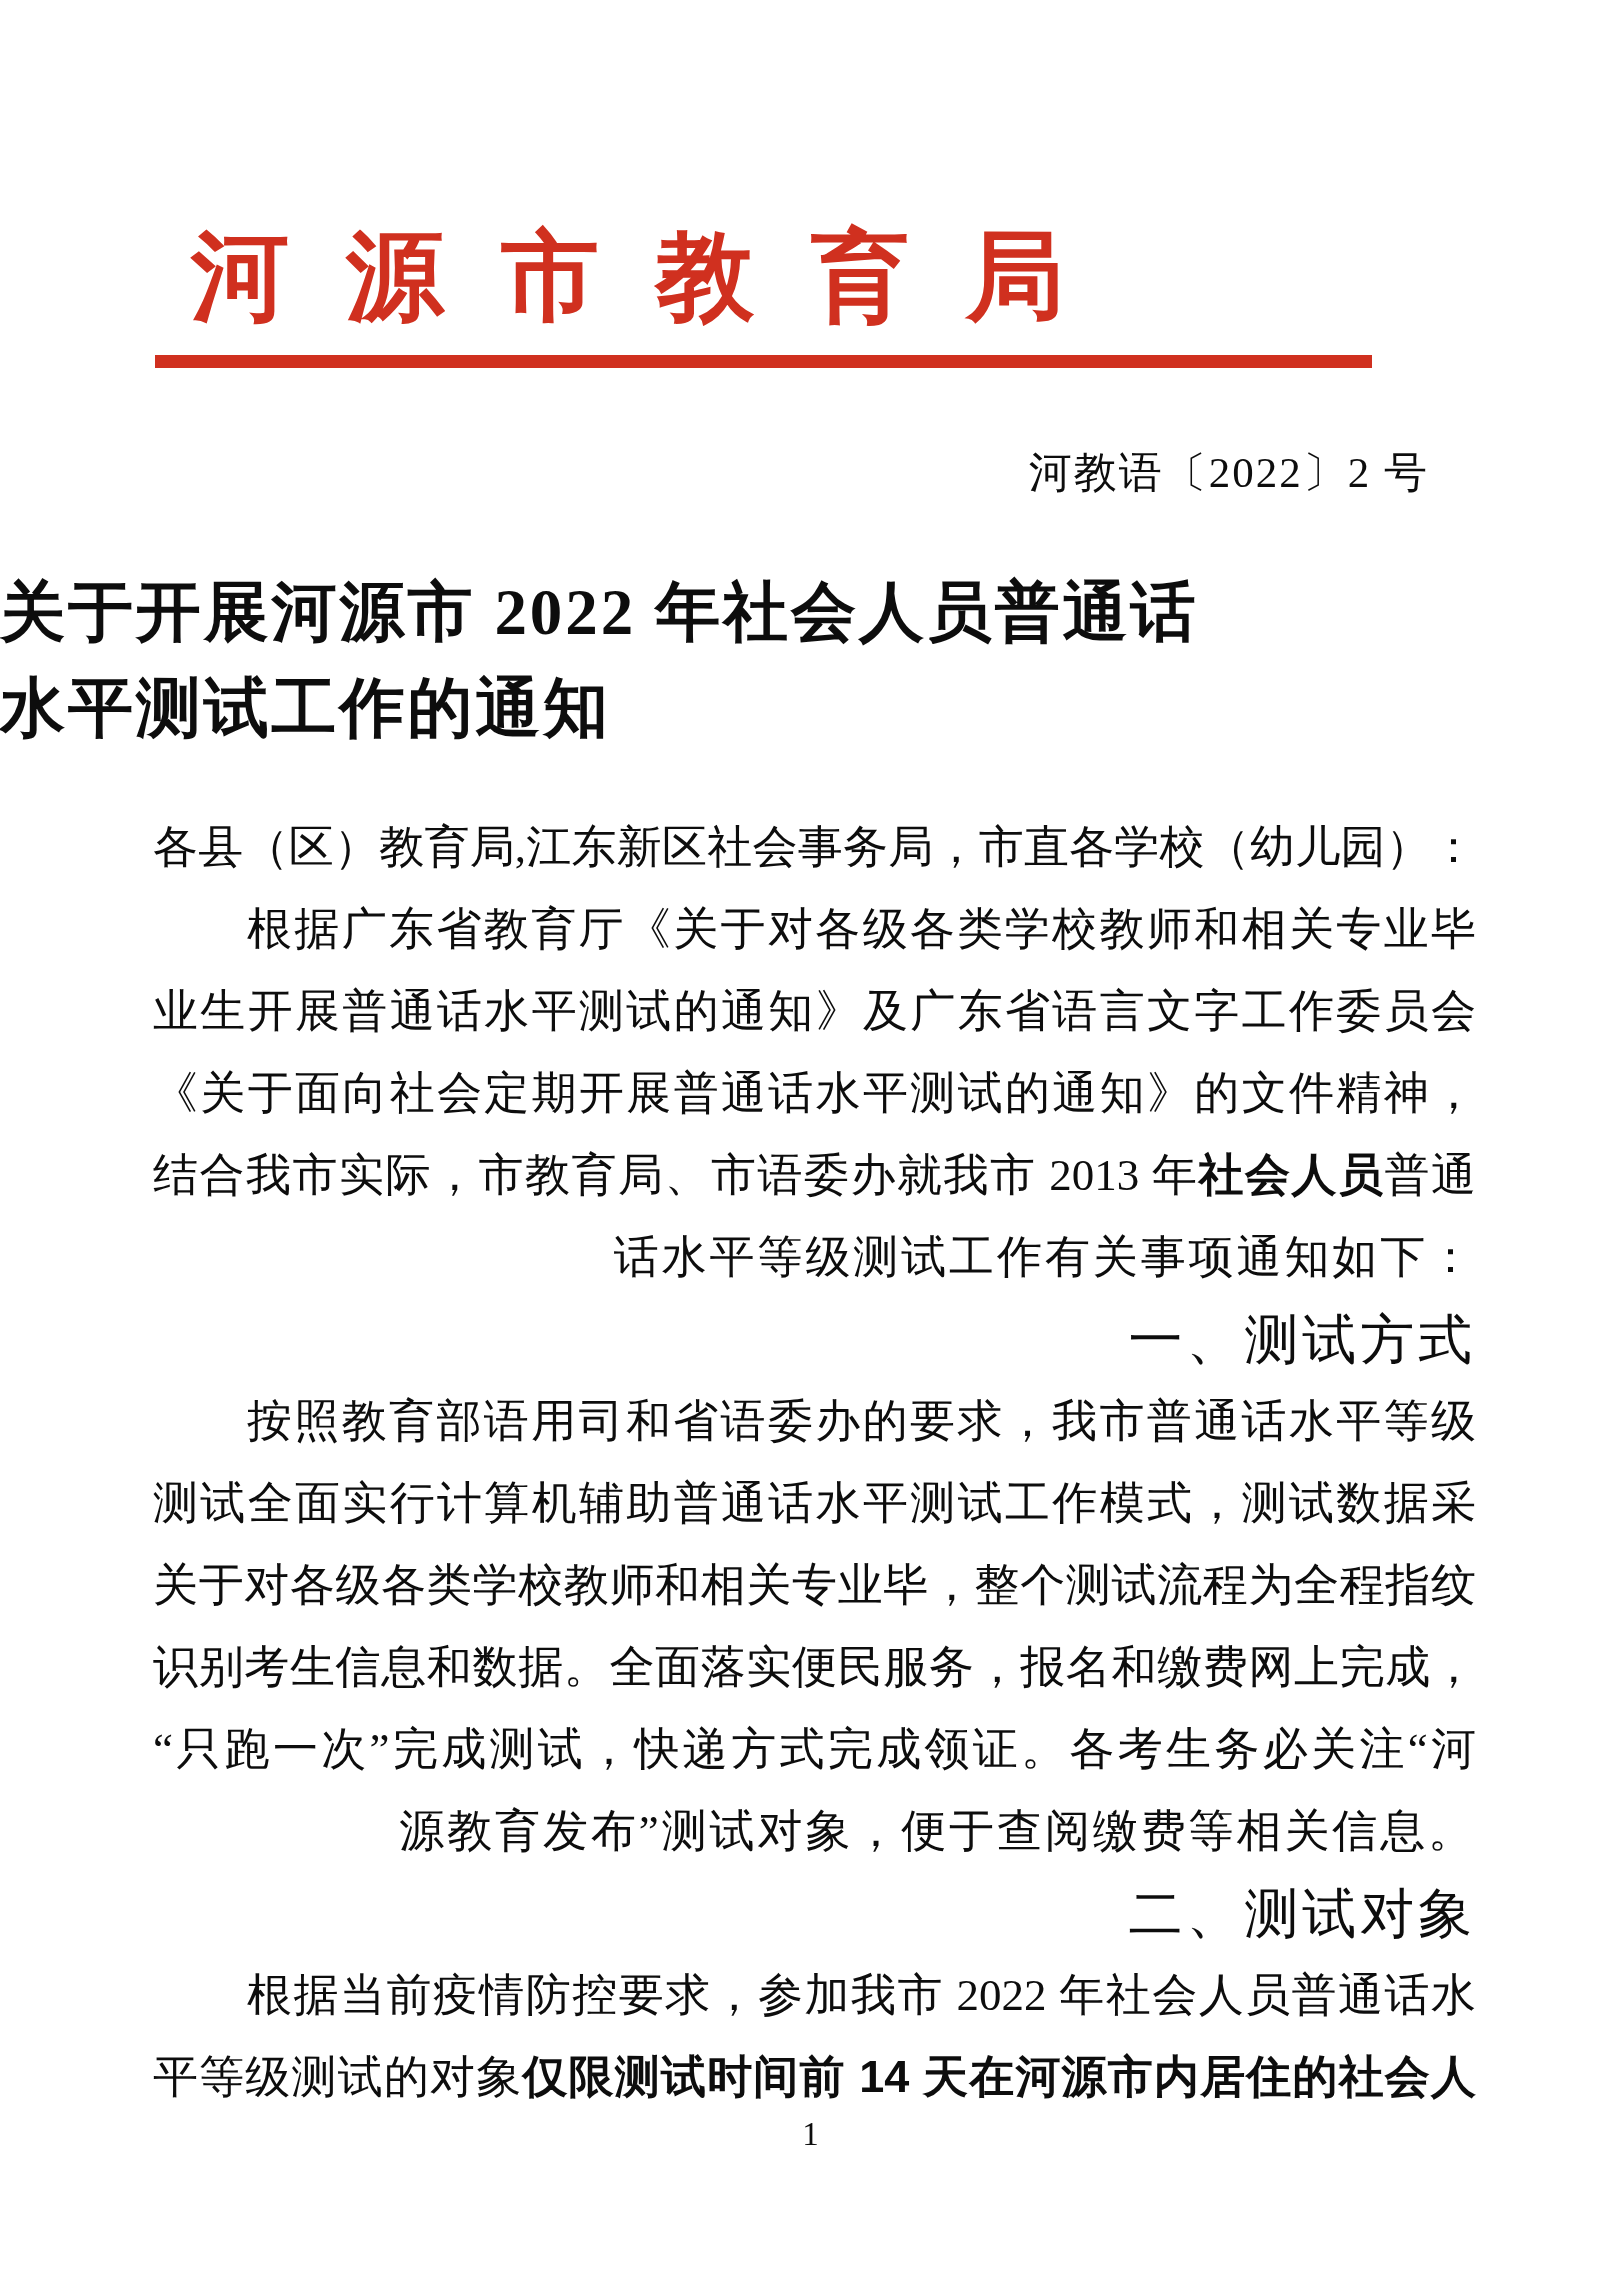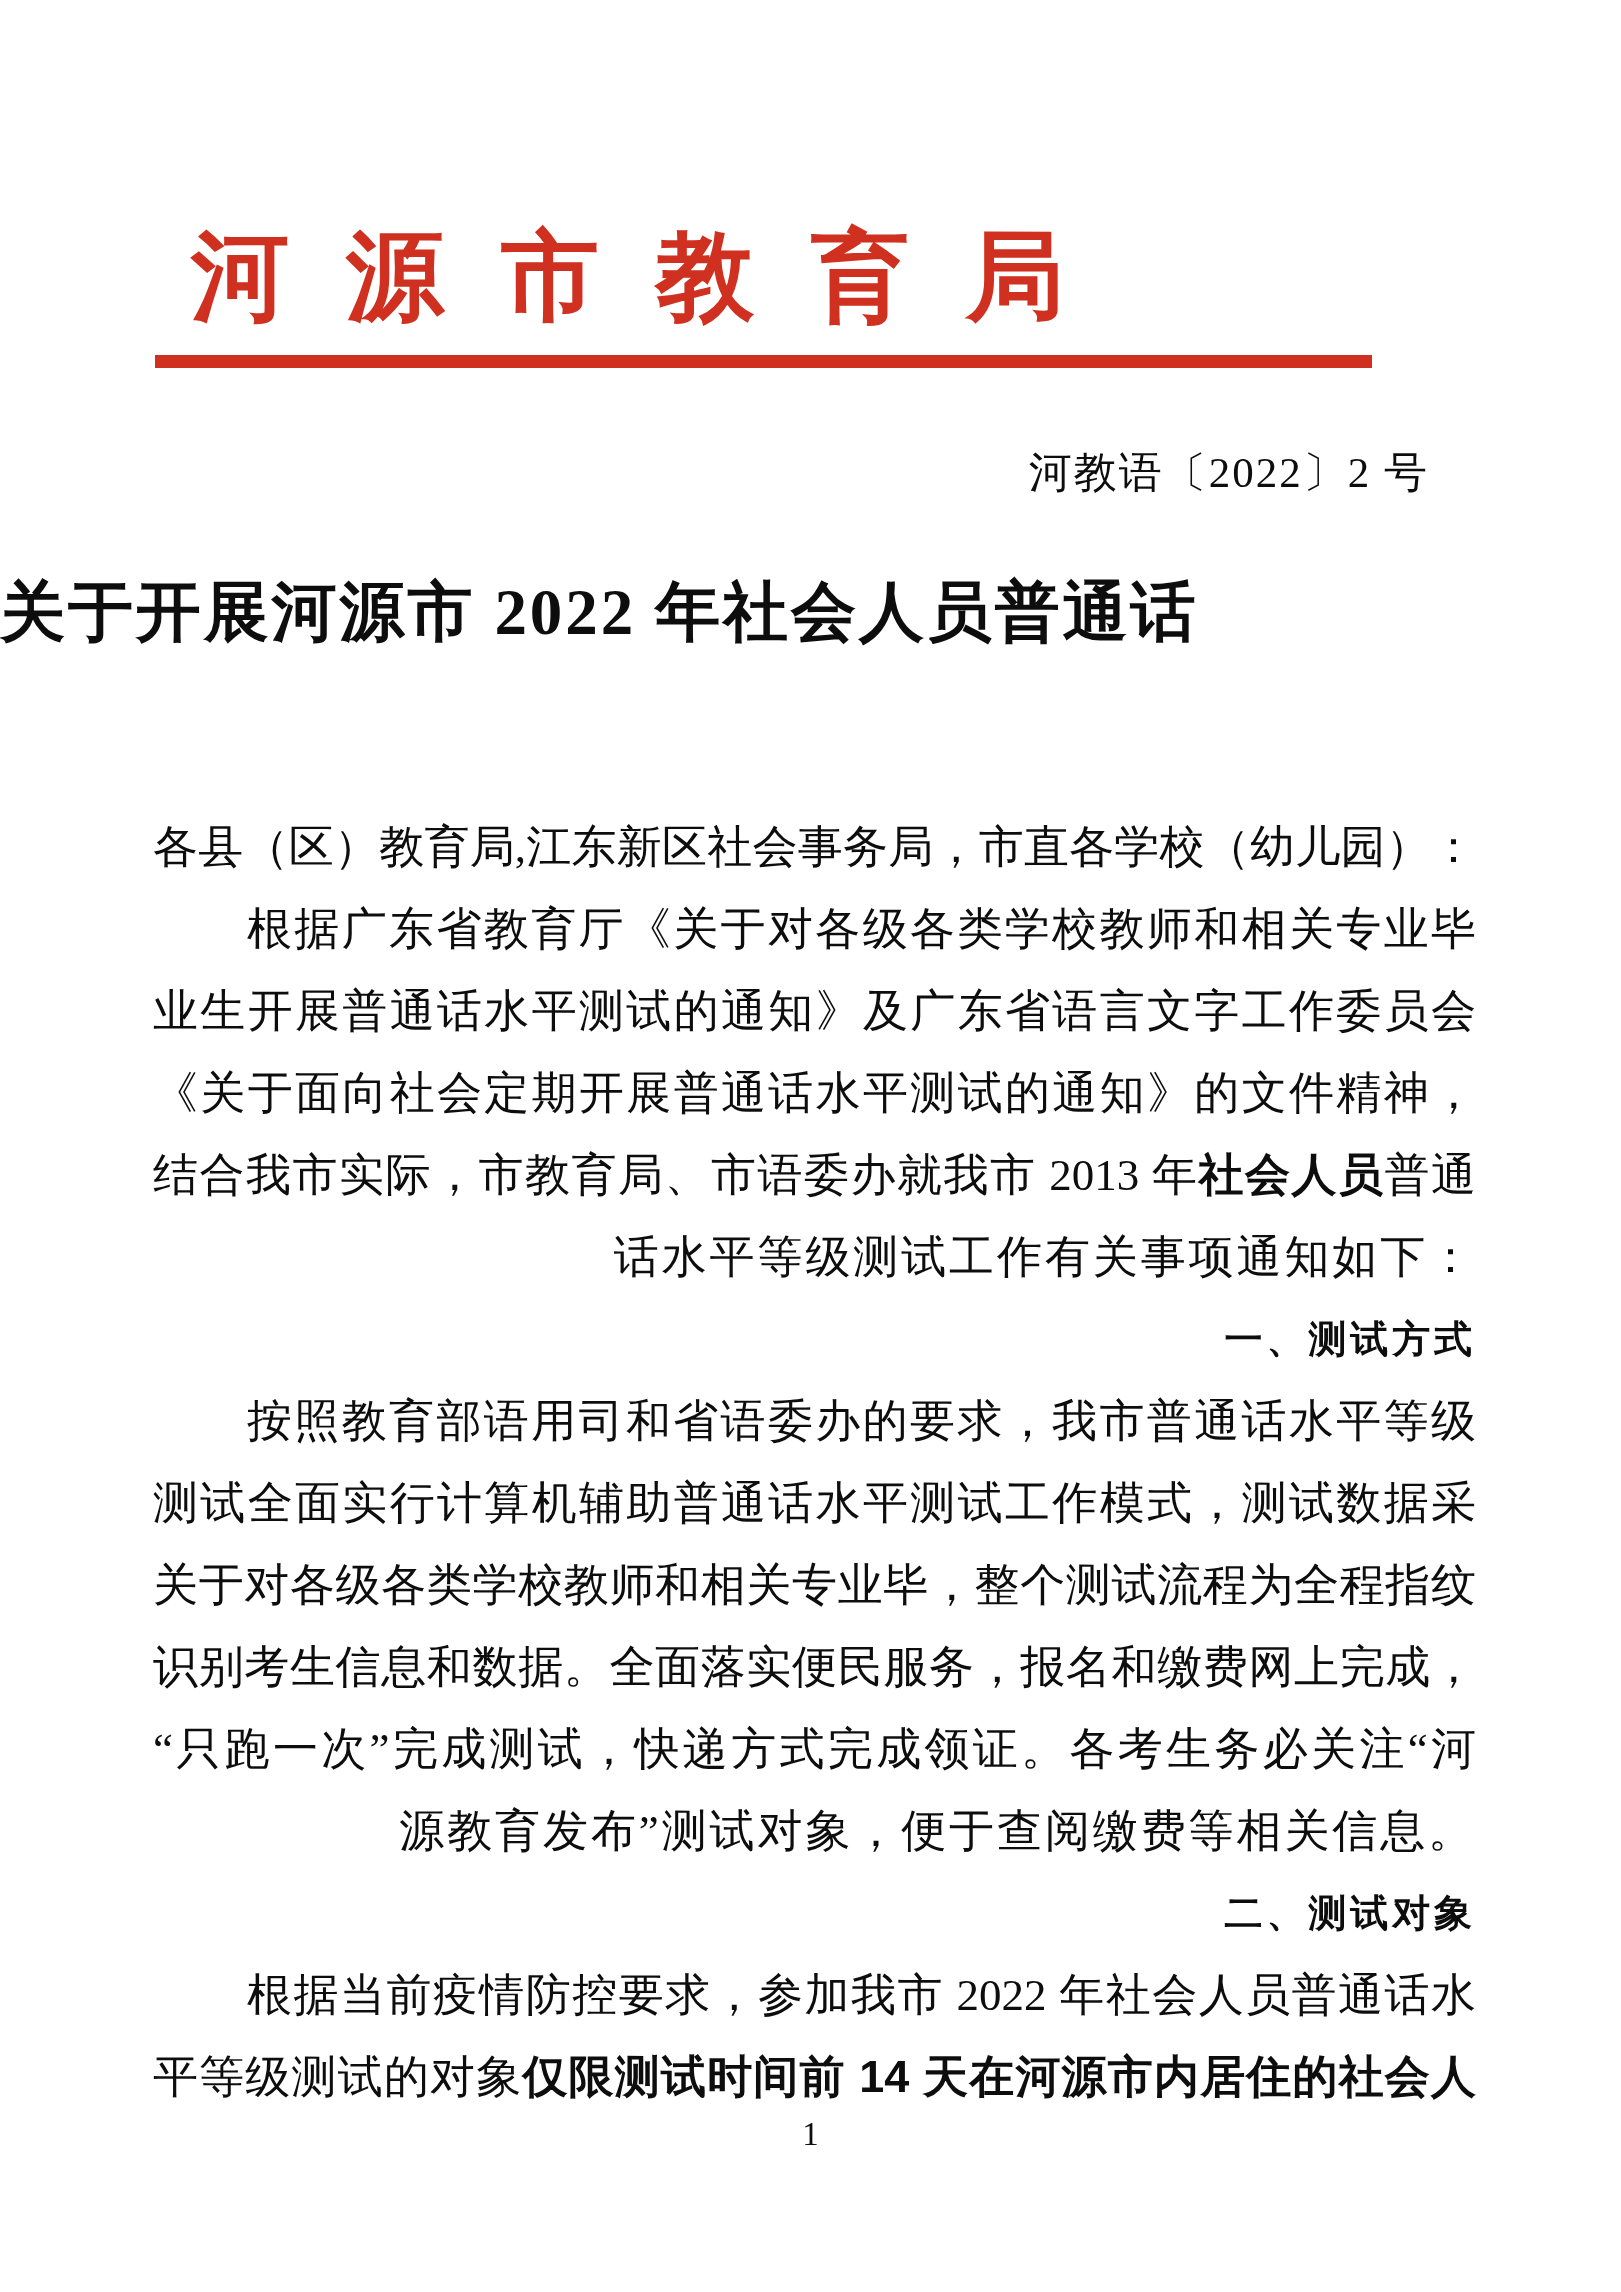--- a/index.html
+++ b/index.html
@@ -80,22 +80,22 @@
     white-space:normal;
     text-align:justify;
     text-align-last:justify;
   }
   .nj{ 
     letter-spacing:2.9px;
   }
   .indent{text-indent:94px;}
   .heading{
     font-family:"Liberation Sans","DejaVu Sans",sans-serif;
-    font-weight:bold;
-    font-size:38px;
+    font-weight:normal;
+    font-size:54px;
     letter-spacing:3.9px;
   }
   .b{
     font-weight:bold;
     font-family:"Liberation Sans","DejaVu Sans",sans-serif;
   }
   
   .page-number{
     position:absolute;
     top:2115px;
@@ -112,20 +112,21 @@
 <div class="page">
 
   <div class="agency">河源市教育局</div>
 
   <div class="header-divider"></div>
 
   <div class="doc-number">河教语〔2022〕2 号</div>
 
   <div class="title">
     <div>关于开展河源市 2022 年社会人员普通话</div>
+    <div>水平测试工作的通知</div>
   </div>
 
   <div class="body-text">
 
     <div class="line j">各县（区）教育局,江东新区社会事务局，市直各学校（幼儿园）：</div>
 
     <div class="line j indent">根据广东省教育厅《关于对各级各类学校教师和相关专业毕</div>
     <div class="line j">业生开展普通话水平测试的通知》及广东省语言文字工作委员会</div>
     <div class="line j">《关于面向社会定期开展普通话水平测试的通知》的文件精神，</div>
     <div class="line j"><span>结合我市实际，市教育局、市语委办就我市 2013 年</span><span class="b">社会人员</span><span>普通</span></div>

